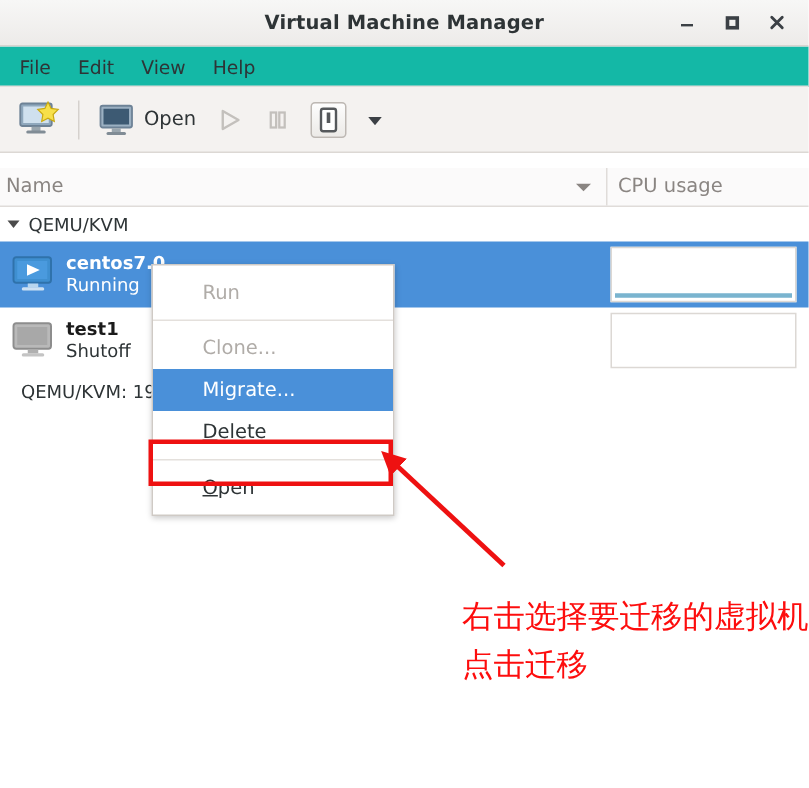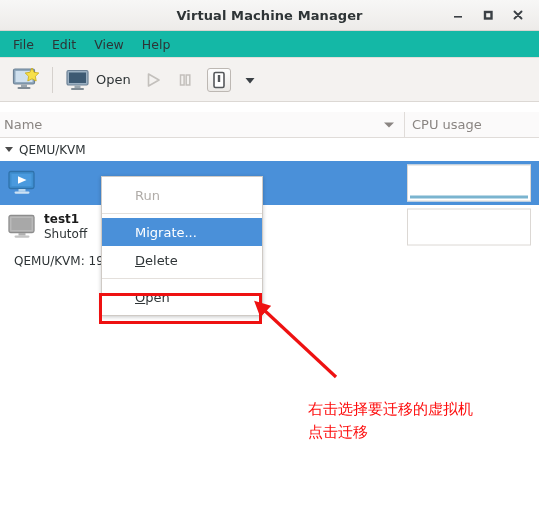--- a/index.html
+++ b/index.html
@@ -220,23 +220,23 @@
     border: 3px solid #ee1111;
     box-sizing: content-box;
     z-index: 60;
     pointer-events: none;
   }
   .anno-arrow { position: absolute; left: 0; top: 0; z-index: 61; pointer-events:none; }
   .anno-text {
     position: absolute;
     left: 308px; top: 398px;
     color: #fd0d0d;
-    font-size: 15px;
+    font-size: 21px;
     line-height: 1.5;
-    font-family: Liberation Sans, sans-serif;
+    font-family: Liberation Mono, monospace;
     z-index: 61;
     white-space: pre-line;
   }
 </style>
 </head>
 <body>
 
 <div class="app-window">
 
   <div class="titlebar">
@@ -343,20 +343,24 @@
     <div class="vm-row selected">
       <div class="vm-icon-wrap">
         <svg class="icon" width="30" height="26" viewBox="0 0 30 26">
           <rect x="2" y="1.5" width="25" height="17" rx="1.8" fill="#3f8fd0" stroke="#2f72ab" stroke-width="1.3"></rect>
           <rect x="4.5" y="4" width="20" height="12" fill="#4a9ade"></rect>
           <polygon points="11,6.2 19.5,10 11,13.8" fill="#ffffff"></polygon>
           <rect x="11.5" y="19" width="7" height="2.6" fill="#b8d6ef"></rect>
           <rect x="7.5" y="21.5" width="15" height="2.2" rx="1.1" fill="#cde1f3"></rect>
         </svg>
       </div>
+      <div class="vm-text">
+        <span class="vm-name">centos7.0</span>
+        <span class="vm-state">Running</span>
+      </div>
       <div class="cpu-cell">
         <div class="spark-line"></div>
       </div>
     </div>
 
     <div class="vm-row">
       <div class="vm-icon-wrap">
         <svg class="icon" width="30" height="26" viewBox="0 0 30 26">
           <rect x="2" y="1.5" width="25" height="17" rx="1.8" fill="#b9b9b9" stroke="#8d8d8d" stroke-width="1.3"></rect>
           <rect x="4.5" y="4" width="20" height="12" fill="#a8a8a8"></rect>
@@ -372,20 +376,23 @@
     </div>
 
     <div class="statusline">QEMU/KVM: 192</div>
   </div>
 
   <div class="ctx-menu">
     <div class="ctx-item disabled">
       <span>Run</span>
     </div>
     <div class="ctx-sep"></div>
+    <div class="ctx-item disabled">
+      <span>Clone...</span>
+    </div>
     <div class="ctx-item highlight">
       <span>Migrate...</span>
     </div>
     <div class="ctx-item">
       <span><u>D</u>elete</span>
     </div>
     <div class="ctx-sep"></div>
     <div class="ctx-item">
       <span><u>O</u>pen</span>
     </div>

